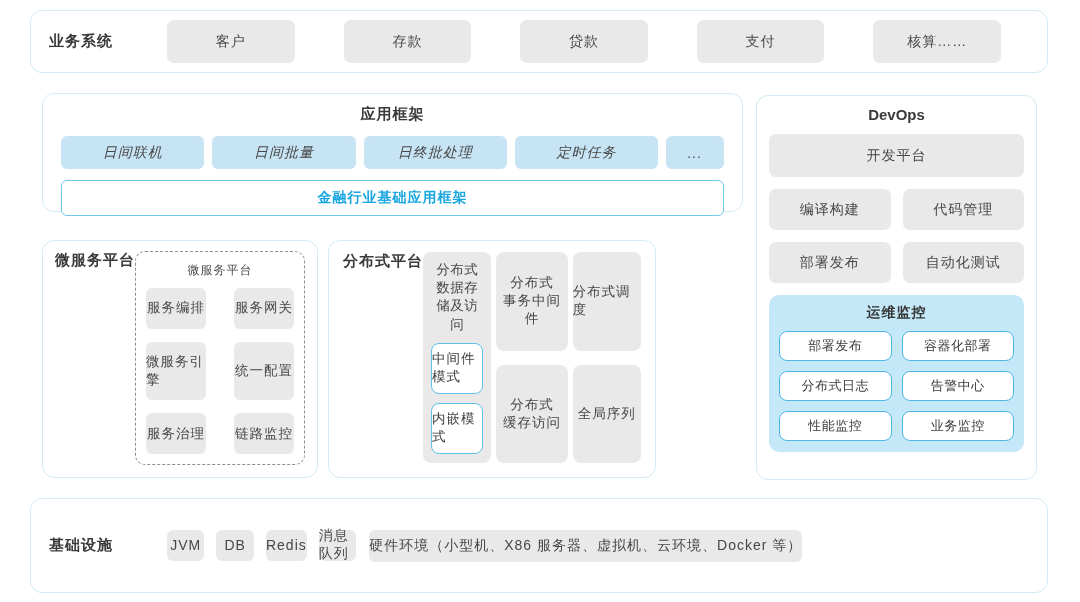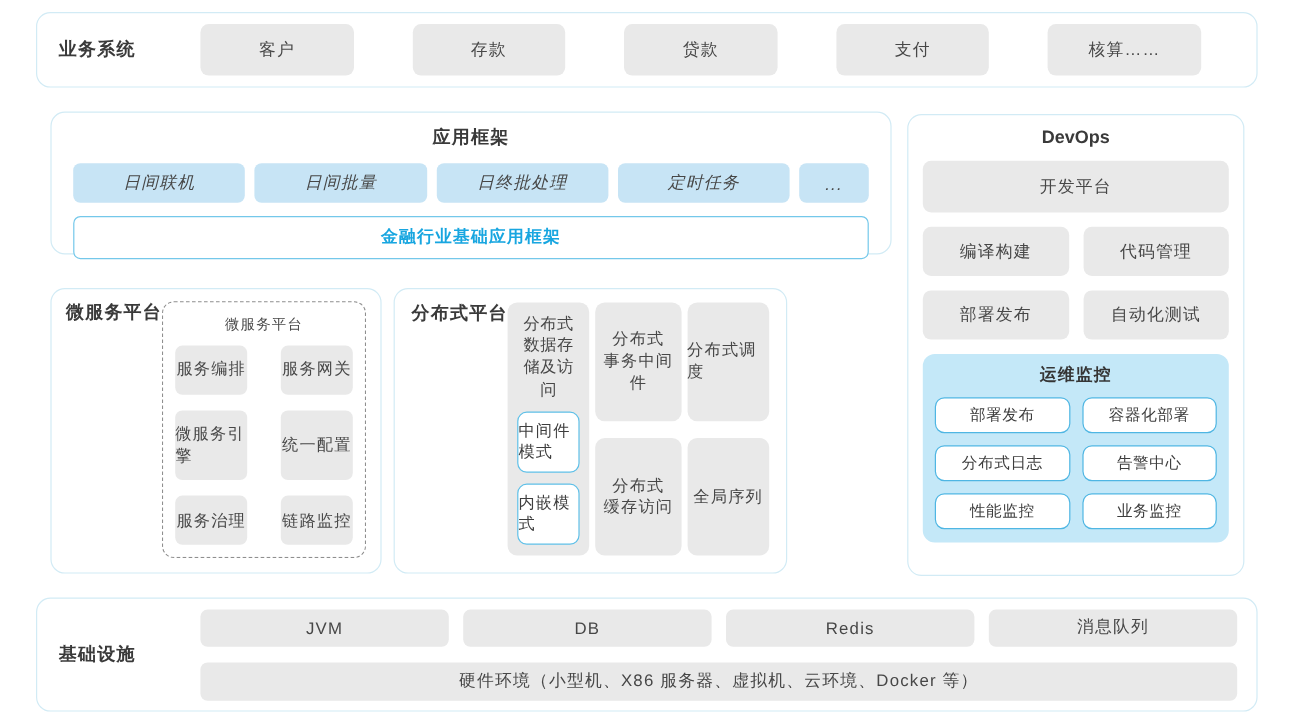--- a/index.html
+++ b/index.html
@@ -126,21 +126,21 @@
     border: 1.5px solid #5fc0e8;
     border-radius: 8px;
     display: flex; align-items: center; justify-content: center;
     font-size: 13.5px; color: #3d3d3d; letter-spacing: 1px;
   }
   .modebox + .modebox { margin-top: 9px; }
 
   
   .infra { left: 30px; top: 498px; width: 1018px; height: 95px;
            display: flex; align-items: center; padding: 0 16px 0 18px; }
-  .infra-right { flex: 1; display: flex; flex-direction: column; gap: 13px; }
+  .infra-right { flex: 1; display: flex; gap: 13px; }
   .infra-row { display: flex; gap: 12px; }
   .infra-row .gbox { flex: 1; height: 31px; border-radius: 6px; }
   .infra-hw { height: 32px; border-radius: 6px; }
 </style>
 </head>
 <body>
 
 <div class="canvas">
 
   <div class="panel biz">

